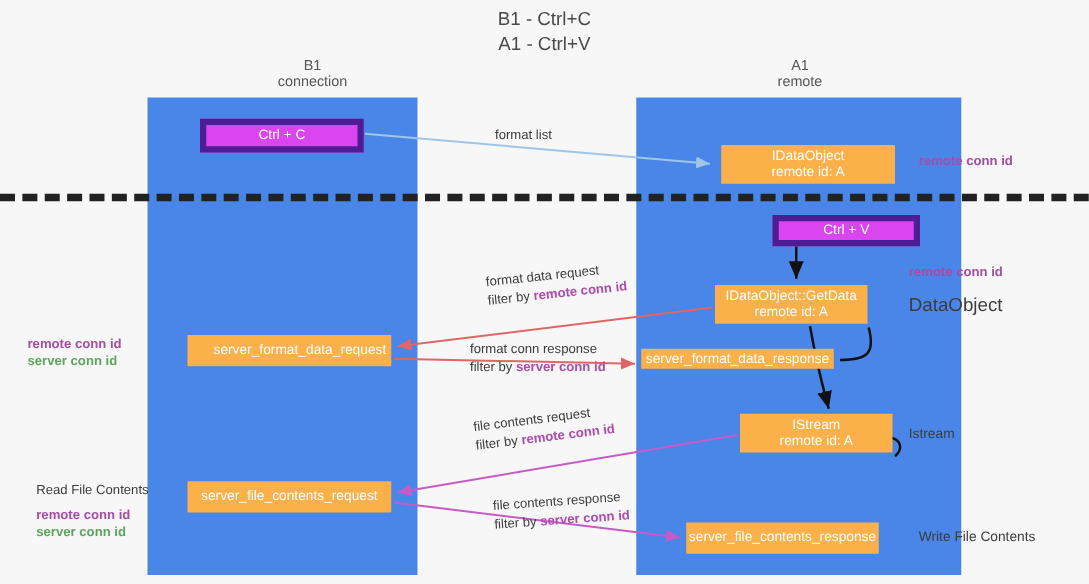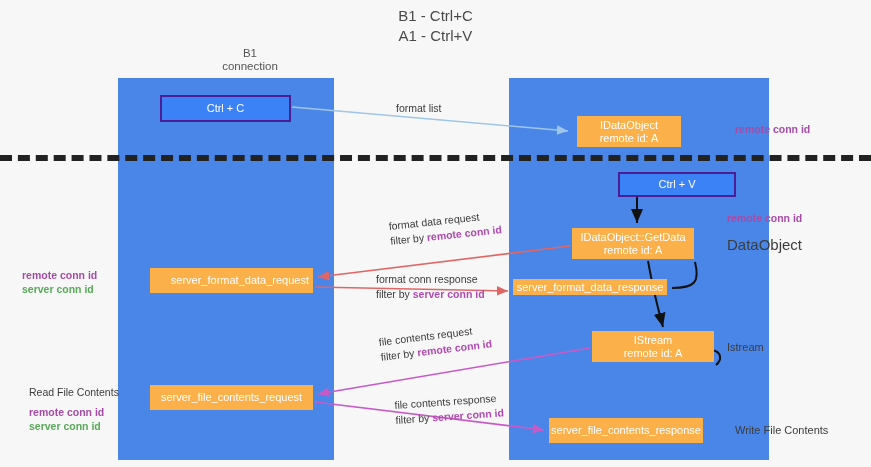--- a/index.html
+++ b/index.html
@@ -41,26 +41,26 @@
   
   .box{
     box-sizing:border-box;
     display:flex;align-items:center;justify-content:center;
     text-align:center;
     color:#ffffff;
     font-size:11px;line-height:13px;
     padding:2px 4px;
     z-index:4;
   }
-  .box.green{background:#3b82f6;border:2px solid #4c1d95;}
+  .box.green{background:#d946ef;border:5px solid #4c1d95;}
   .box.orange{background:#fbb049;}
   .box .l2{display:block;}
 
   #box-ctrlc{left:160px;top:95px;width:131px;height:27px;}
-  #box-idataobject{left:577px;top:116px;width:104px;height:31px;}
+  #box-idataobject{left:577px;top:116px;width:139px;height:31px;}
   #box-ctrlv{left:578px;top:172px;width:118px;height:25px;margin-left:40px;}
   #box-getdata{left:572px;top:228px;width:122px;height:31px;}
   #box-srv-fmt-req{left:150px;top:268px;width:163px;height:25px;justify-content:flex-end;}
   #box-srv-fmt-res{left:513px;top:279px;width:154px;height:16px;}
   #box-istream{left:592px;top:331px;width:122px;height:31px;}
   #box-srv-file-req{left:150px;top:385px;width:163px;height:25px;}
   #box-srv-file-res{left:549px;top:418px;width:154px;height:25px;}
 
   
   .side{font-size:10.5px;line-height:14px;font-weight:bold;}
@@ -100,20 +100,24 @@
 
   <div class="abs" id="title">
     <div>B1 - Ctrl+C</div>
     <div>A1 - Ctrl+V</div>
   </div>
 
   <div class="abs lane-head" id="head-b1">
     <div>B1</div>
     <div>connection</div>
   </div>
+  <div class="abs lane-head" id="head-a1">
+    <div>A1</div>
+    <div>remote</div>
+  </div>
 
   <div class="abs lane" id="lane-b1"></div>
   <div class="abs lane" id="lane-a1"></div>
 
   <svg id="arrows" viewBox="0 0 871 467">
     <defs>
       <marker id="ah-blue" markerWidth="9" markerHeight="9" refX="7" refY="3" orient="auto">
         <path d="M0,0 L7,3 L0,6 z" fill="#9fc5e8"></path>
       </marker>
       <marker id="ah-red" markerWidth="9" markerHeight="9" refX="7" refY="3" orient="auto">

